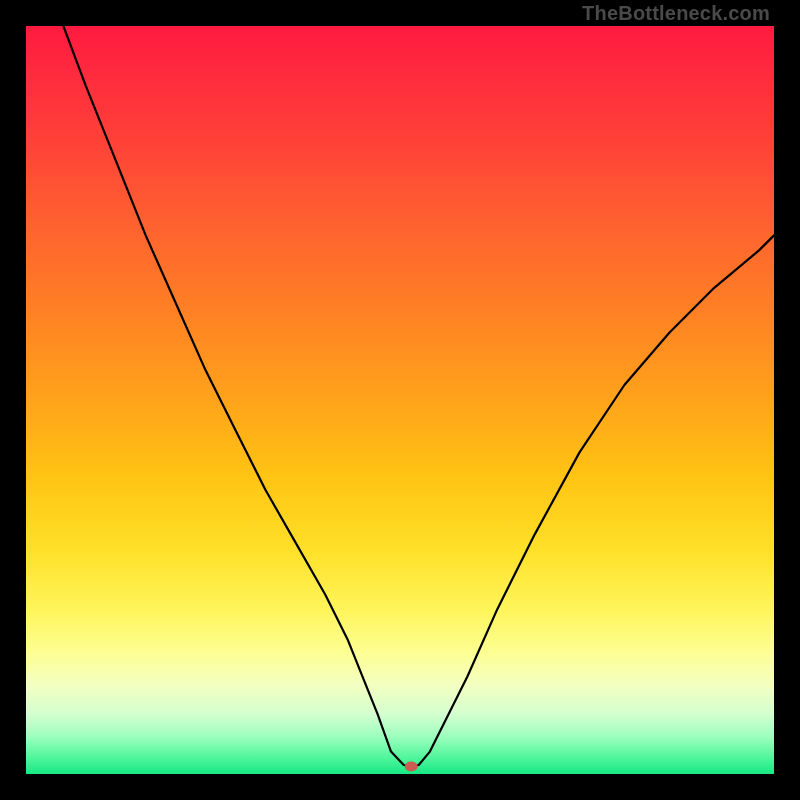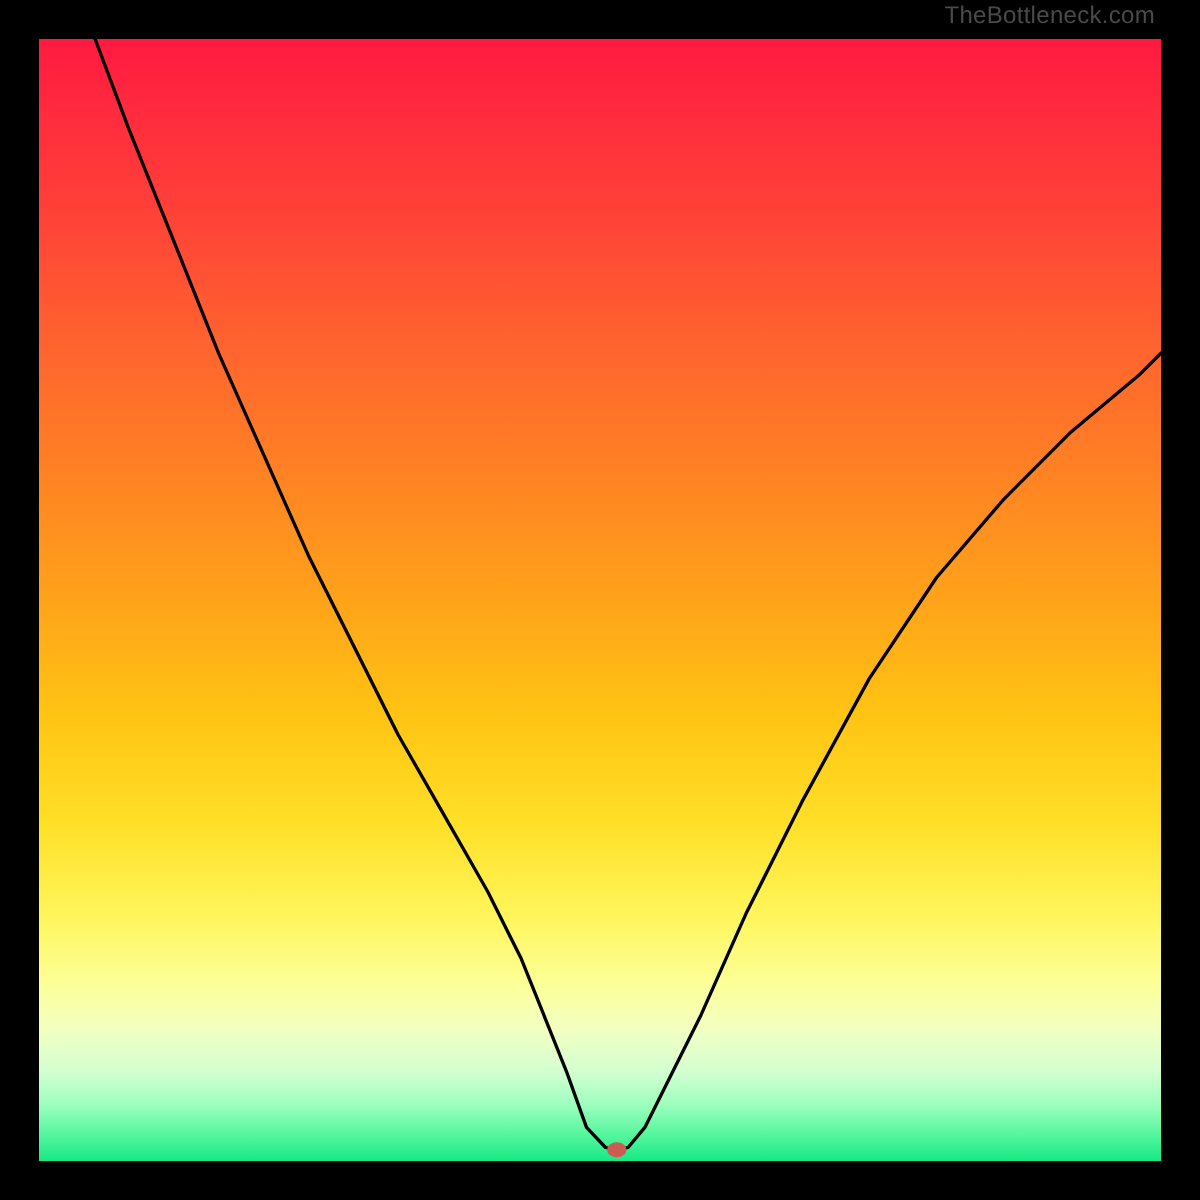--- a/index.html
+++ b/index.html
@@ -25,22 +25,22 @@
     left: 26px;
     width: 748px;
     height: 748px;
     
   }
   .watermark {
     position: absolute;
     top: 2px;
     right: 30px;
     color: #4a4a4a;
-    font-size: 16px;
-    font-weight: 400;
+    font-size: 20px;
+    font-weight: 700;
     letter-spacing: 0.2px;
   }
   svg.curve {
     position: absolute;
     top: 0;
     left: 0;
     width: 748px;
     height: 748px;
   }
   .marker {

